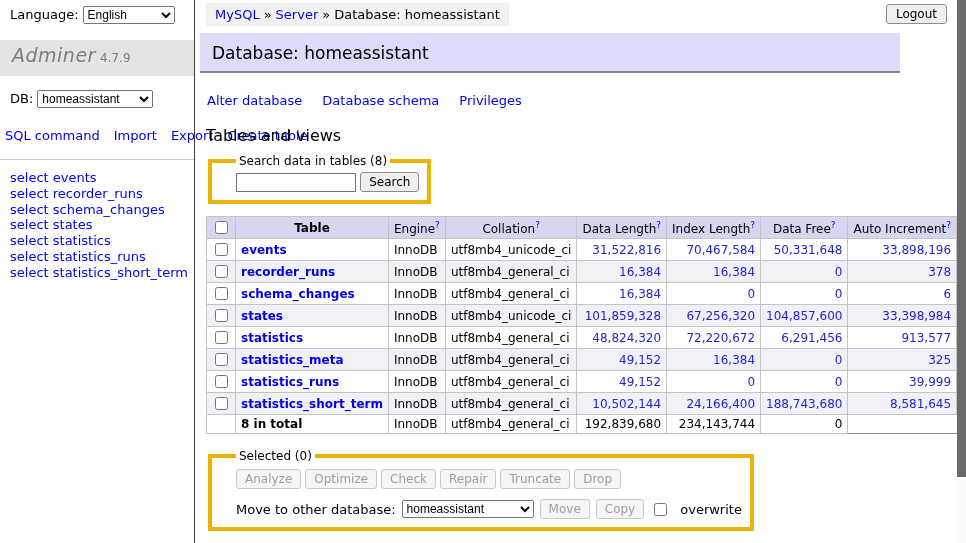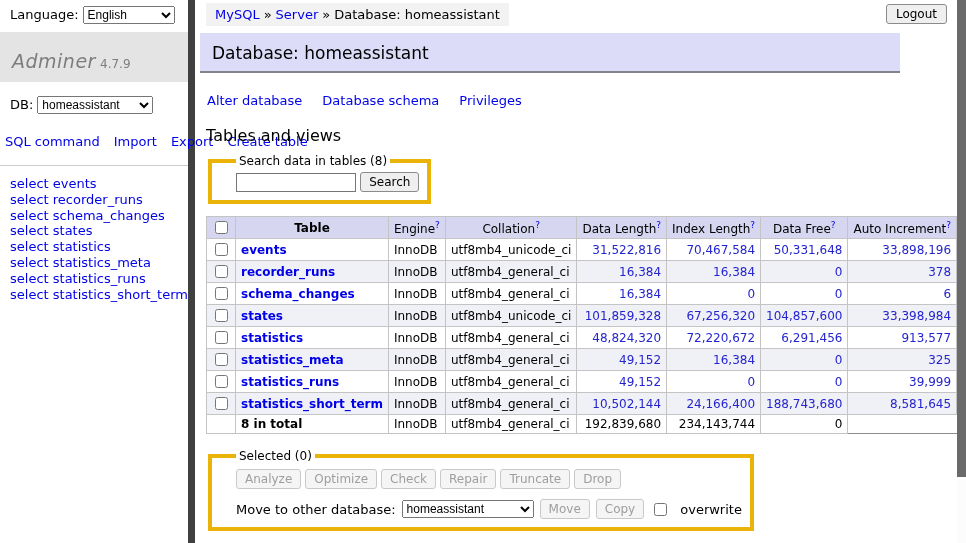--- a/index.html
+++ b/index.html
@@ -5,24 +5,24 @@
   * { box-sizing: border-box; }
   html, body { margin: 0; padding: 0; }
   body {
     width: 966px; height: 543px; overflow: hidden; position: relative;
     background: #fff; font-family: "DejaVu Sans", "Liberation Sans", sans-serif;
     font-size: 13px; color: #000;
   }
   a { color: #0000e8; text-decoration: none; cursor: pointer; }
 
   
-  .sidebar { position: absolute; left: 0; top: 0; width: 195px; height: 543px; background: #fff; border-right: 7px solid #404040; }
+  .sidebar { position: absolute; left: 0; top: 0; width: 195px; height: 543px; background: #fff; border-right: 1px solid #404040; }
   .lang-row { padding: 6px 8px 6px 10px; font-size: 13px; }
   .lang-row select { width: 92px; font-size: 12px; margin-left: 4px; }
-  .logo-block { background: #e4e4e4; padding: 18px 12px 10px 12px; margin-top: 2px; }
+  .logo-block { background: #e4e4e4; padding: 4px 12px 10px 12px; margin-top: 10px; }
   .logo-name { font-style: italic; font-size: 19px; color: #7d7d7d; letter-spacing: 0.5px; }
   .logo-ver { font-size: 12px; color: #7d7d7d; }
   .db-row { padding: 14px 8px 4px 10px; }
   .db-row select { width: 116px; font-size: 12px; margin-left: 4px; }
   .side-actions { width: 178px; padding: 14px 0 6px 5px; line-height: 19px; }
   .side-actions a { margin-right: 14px; white-space: nowrap; }
   .sidebar hr { border: none; border-top: 1px solid #ccc; margin: 8px 0 10px 0; }
   .table-links { padding: 0 0 0 10px; }
   .table-links a { display: block; line-height: 15.8px; white-space: nowrap; }
 
@@ -101,21 +101,20 @@
     <span>DB:</span><select><option>homeassistant</option></select>
   </div>
   <div class="side-actions" id="side-actions"><a>SQL command</a><a>Import</a><a>Export</a><a>Create table</a></div>
   <hr>
   <div class="table-links" id="table-links">
       <a>select events</a>
       <a>select recorder_runs</a>
       <a>select schema_changes</a>
       <a>select states</a>
       <a>select statistics</a>
-      <a>select statistics_meta</a>
       <a>select statistics_runs</a>
       <a>select statistics_short_term</a>
     </div>
 </div>
 
 <div class="main">
   <div class="breadcrumb">
     <a>MySQL</a><span class="sep">»</span><a>Server</a><span class="sep">»</span><span>Database: homeassistant</span>
   </div>
   <button class="logout-btn">Logout</button>

